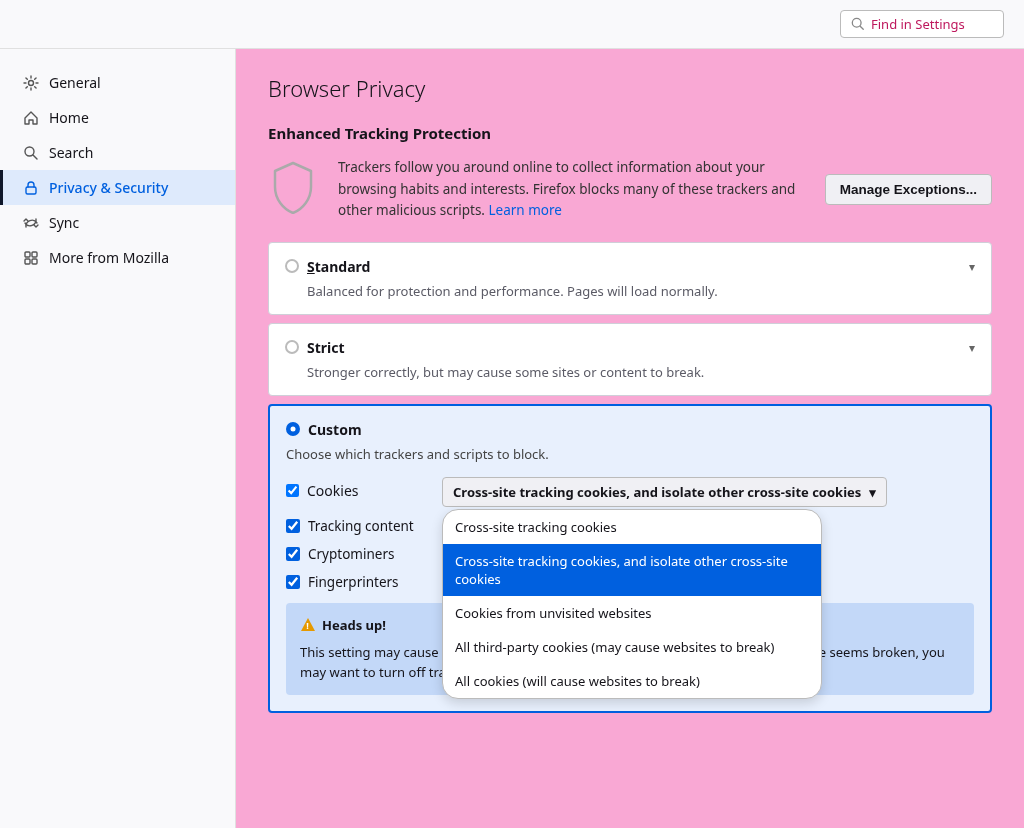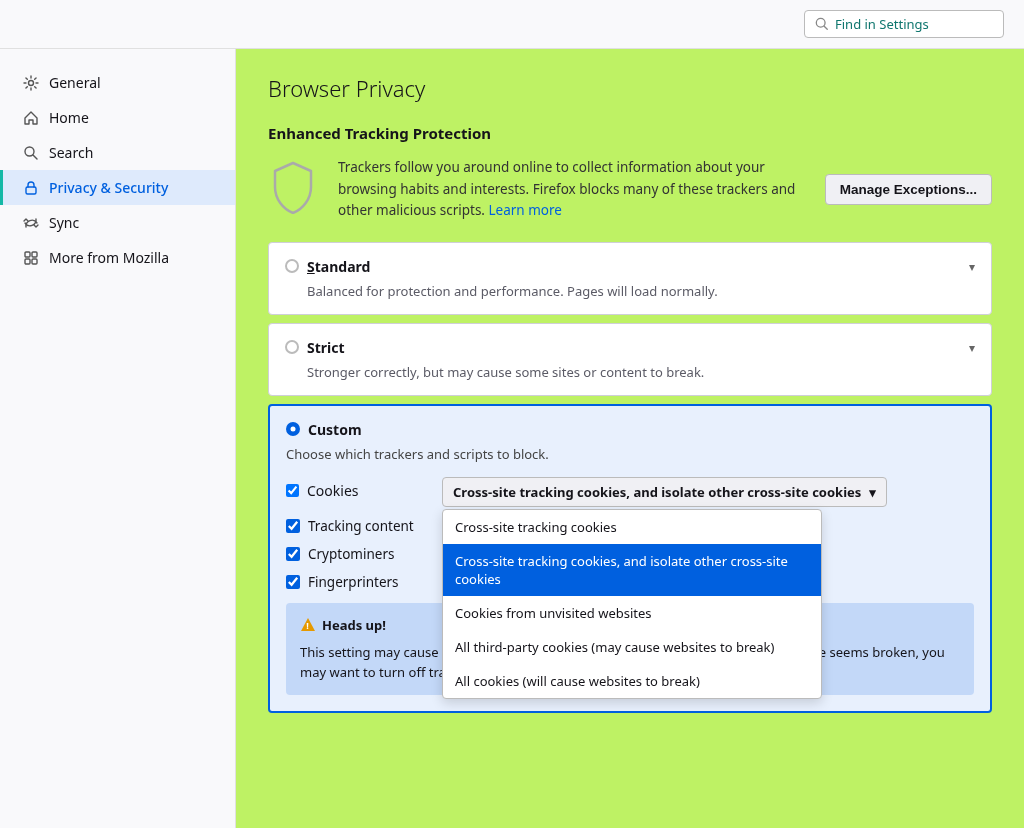--- a/index.html
+++ b/index.html
@@ -22,23 +22,23 @@
       border-bottom: 1px solid #e0e0e0;
       background: #f9f9fb;
     }
     .find-in-settings {
       display: flex;
       align-items: center;
       gap: 6px;
       border: 1px solid #bbb;
       border-radius: 4px;
       padding: 4px 10px;
-      width: 200px;
-      background: #fff;
-      color: #0f766e;
+      width: 164px;
+      background: #fff;
+      color: #be185d;
       font-size: 13px;
       cursor: text;
     }
     .find-in-settings svg { flex-shrink: 0; }
 
     
     .layout {
       display: flex;
       flex: 1;
       overflow: hidden;
@@ -57,31 +57,31 @@
       align-items: center;
       gap: 10px;
       padding: 8px 20px;
       cursor: pointer;
       color: #15141a;
       font-size: 14px;
       border-left: 3px solid transparent;
     }
     .sidebar-item.active {
       color: #0060df;
-      border-left: 3px solid #14b8a6;
+      border-left: 3px solid #0f172a;
       background: #deeafc;
     }
     .sidebar-item.active svg { color: #0060df; }
 
     
     .main {
       flex: 1;
       padding: 24px 32px;
       overflow-y: auto;
-      background: #bef264;
+      background: #f9a8d4;
     }
 
     .page-title {
       font-size: 22px;
       font-weight: 300;
       color: #15141a;
       margin-bottom: 20px;
     }
 
     .section-title {
@@ -242,21 +242,21 @@
       color: #15141a;
       min-width: 280px;
     }
     .dropdown-menu {
       position: absolute;
       top: calc(100% + 2px);
       left: 0;
       width: 380px;
       background: #fff;
       border: 1px solid #bbb;
-      border-radius: 4px;
+      border-radius: 16px;
       box-shadow: 0 4px 12px rgba(0,0,0,0.15);
       z-index: 100;
       overflow: hidden;
     }
     .dropdown-item {
       padding: 8px 12px;
       font-size: 13px;
       cursor: pointer;
       color: #15141a;
     }

